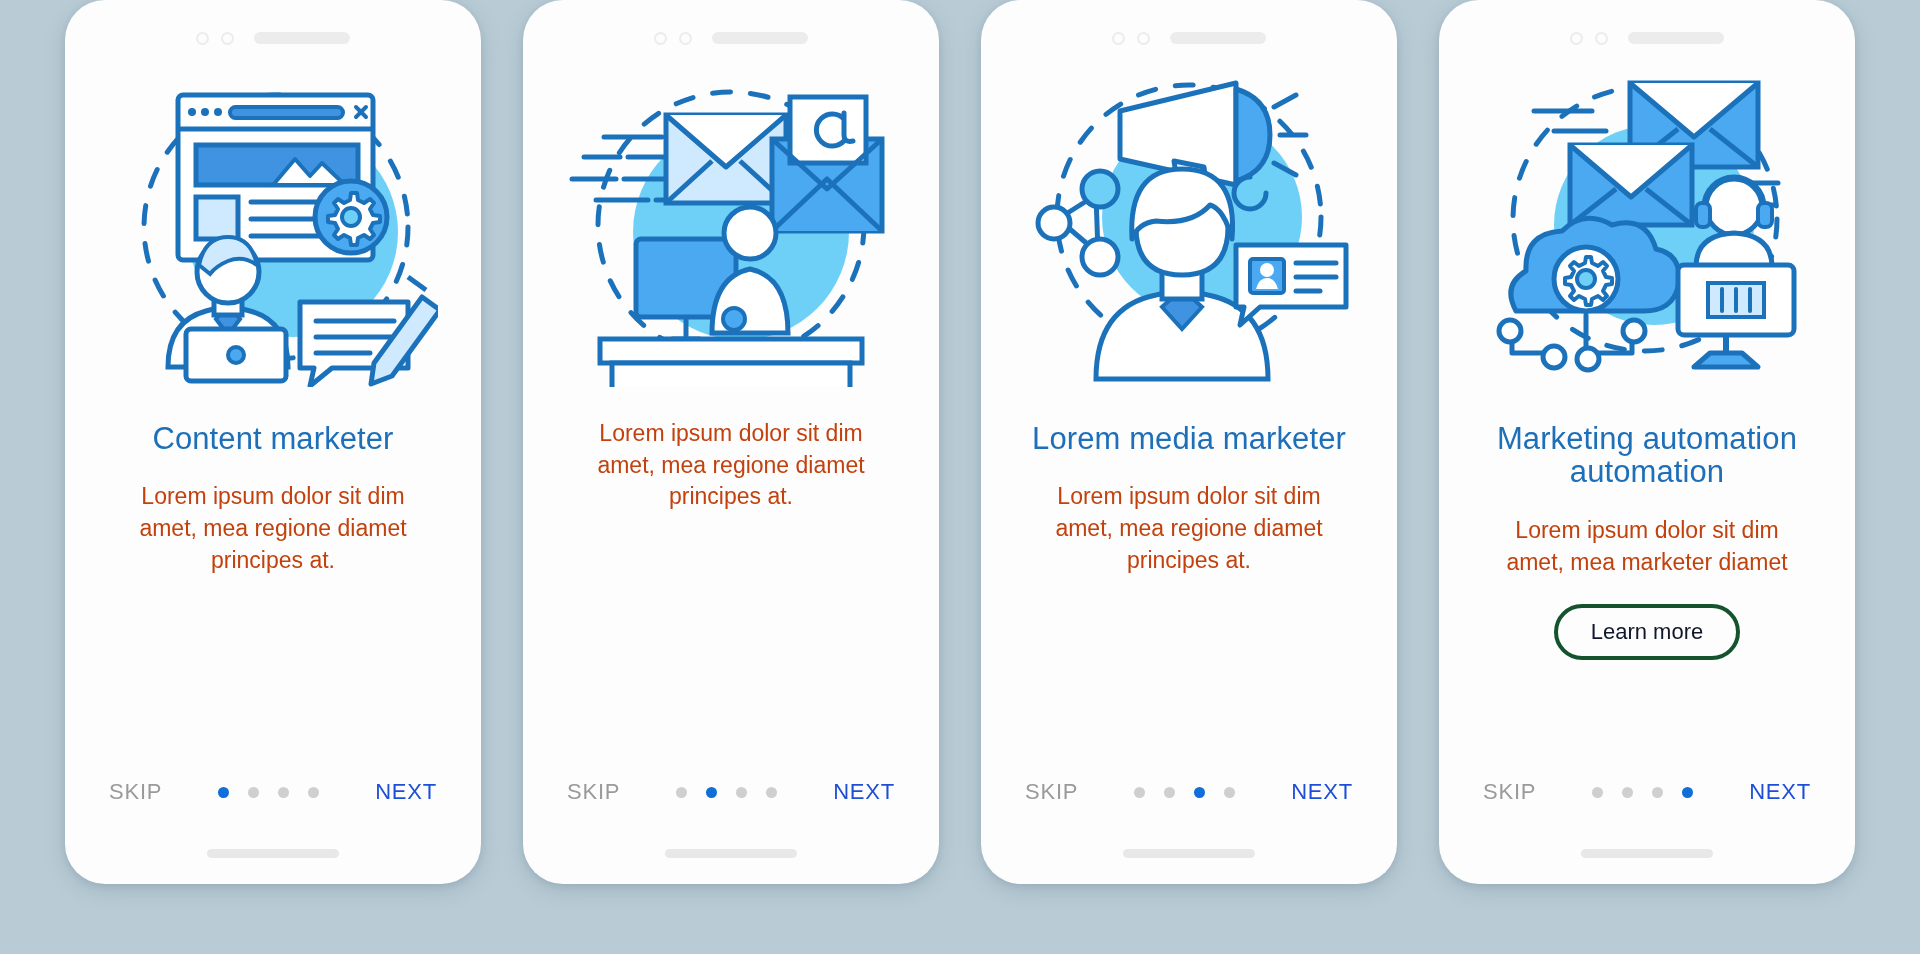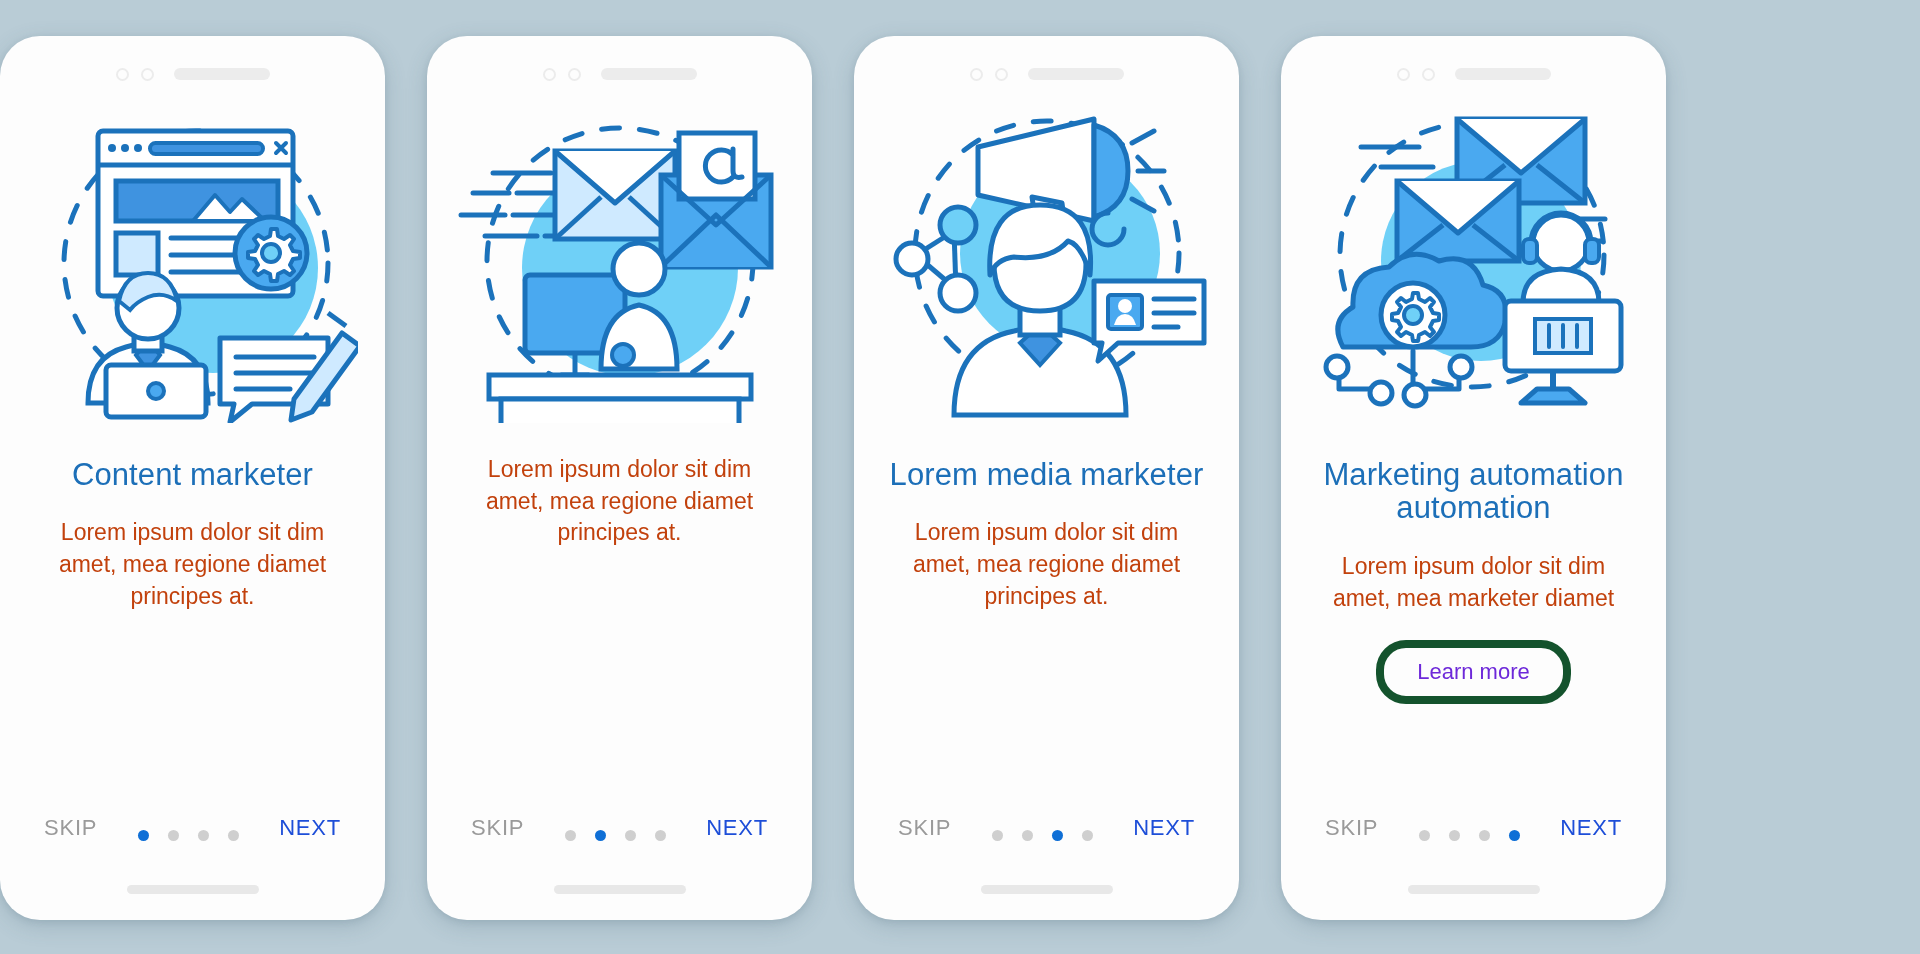--- a/index.html
+++ b/index.html
@@ -8,28 +8,27 @@
     background: #b9ccd6;
   }
   body {
     width: 1920px;
     height: 954px;
     font-family: "Liberation Sans", sans-serif;
     overflow: hidden;
   }
   .stage {
     position: relative;
-    width: 1666px;
+    width: 1920px;
     height: 954px;
     background: #b9ccd6;
     display: flex;
     align-items: flex-start;
     justify-content: center;
     gap: 42px;
-    padding-top: 36px;
     box-sizing: border-box;
   }
   .phone {
     position: relative;
     width: 416px;
     height: 884px;
     background: #fdfdfd;
     border-radius: 40px;
     box-shadow: 0 6px 22px rgba(60, 90, 110, 0.20),
                 0 2px 6px rgba(60, 90, 110, 0.12);
@@ -95,37 +94,37 @@
     font-size: 23px;
     line-height: 1.38;
     font-weight: 400;
     margin: 26px auto 0 auto;
     max-width: 318px;
   }
   .learn-btn {
     display: inline-block;
     margin-top: 26px;
     padding: 13px 33px;
-    border: 8px solid #14532d;
+    border: 4px solid #14532d;
     border-radius: 30px;
-    color: #6d28d9;
+    color: #0f172a;
     font-size: 22px;
     background: transparent;
     cursor: pointer;
     font-family: "Liberation Sans", sans-serif;
     line-height: 1;
   }
   
   .spacer { flex: 1 1 auto; }
   .nav {
     width: 100%;
     padding: 0 44px;
     box-sizing: border-box;
     display: flex;
-    align-items: flex-end;
+    align-items: center;
     justify-content: space-between;
     margin-bottom: 44px;
   }
   .skip {
     color: #9a9a9a;
     font-size: 22px;
     letter-spacing: 0.8px;
     cursor: pointer;
   }
   .next {

